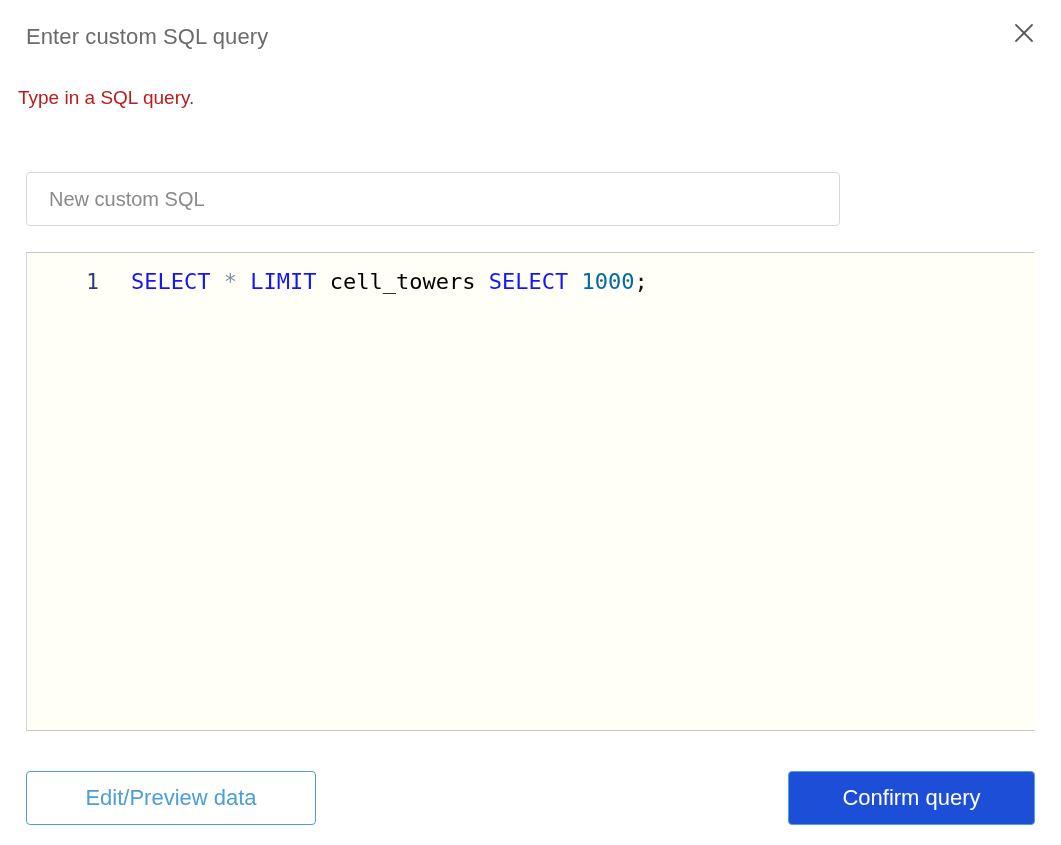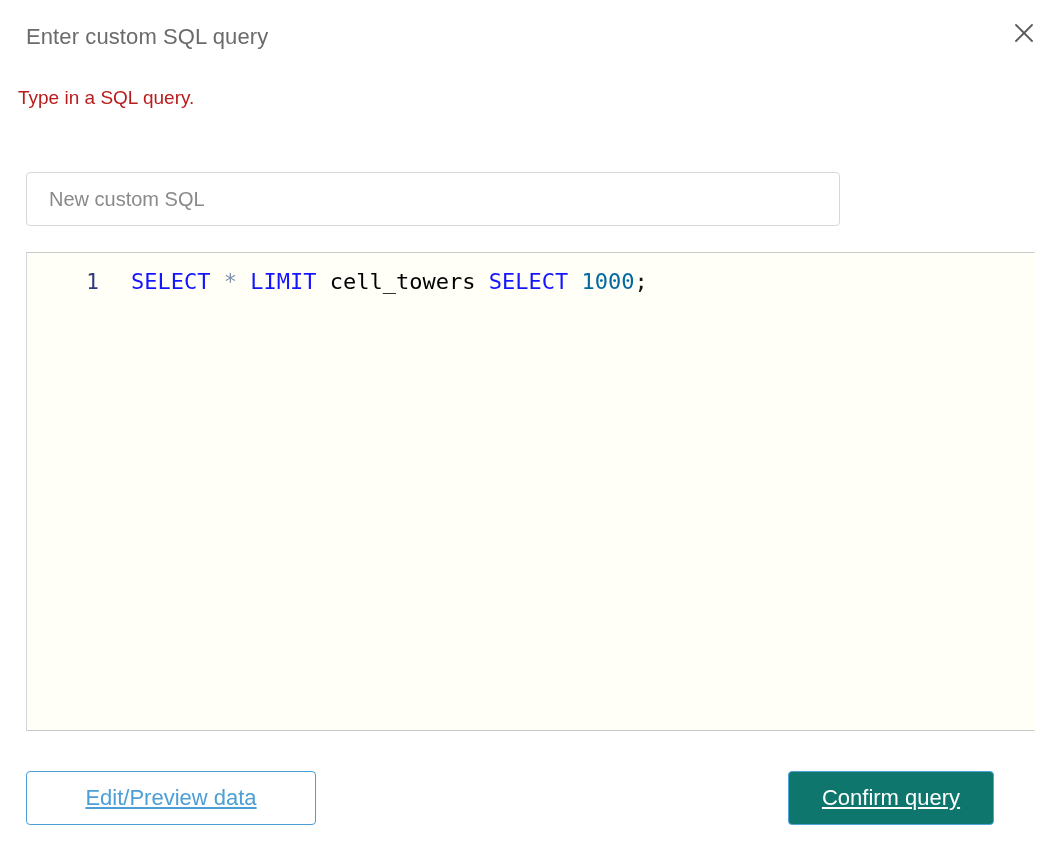--- a/index.html
+++ b/index.html
@@ -140,39 +140,38 @@
     box-sizing: border-box;
     font-family: "Liberation Sans", sans-serif;
     font-size: 22px;
     font-weight: 400;
     border-radius: 4px;
     cursor: pointer;
     display: flex;
     align-items: center;
     justify-content: center;
     padding: 0;
-    text-decoration: underline;
   }
 
   .btn-secondary {
     left: 26px;
     top: 771px;
     width: 290px;
     height: 54px;
     background: #ffffff;
     border: 1px solid #4b9ed6;
     color: #4b9ed6;
   }
 
   .btn-primary {
     left: 788px;
     top: 771px;
-    width: 206px;
+    width: 247px;
     height: 54px;
-    background: #0f766e;
+    background: #1d4ed8;
     border: 1px solid #51a2d9;
     color: #ffffff;
   }
 </style>
 </head>
 <body>
 
 <div class="dialog">
 
   <div class="dialog-title">Enter custom SQL query</div>

